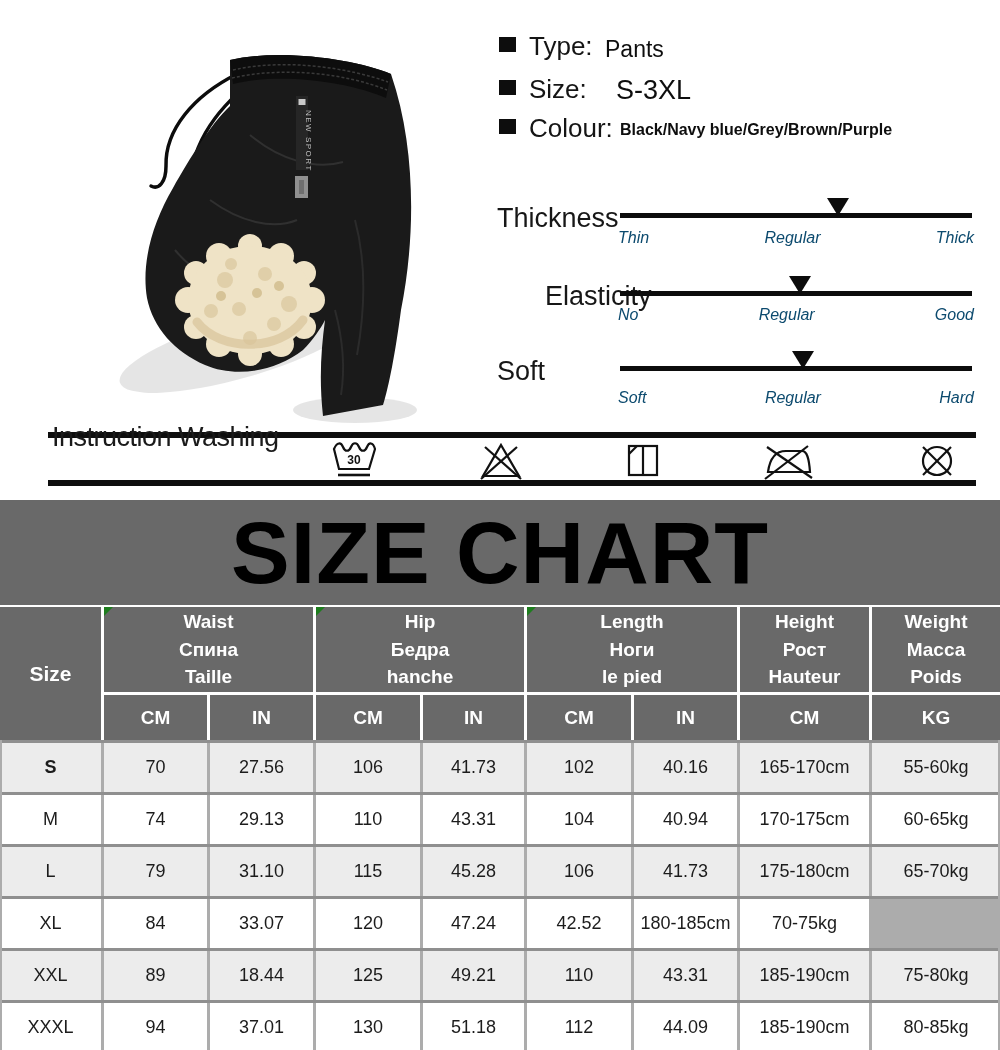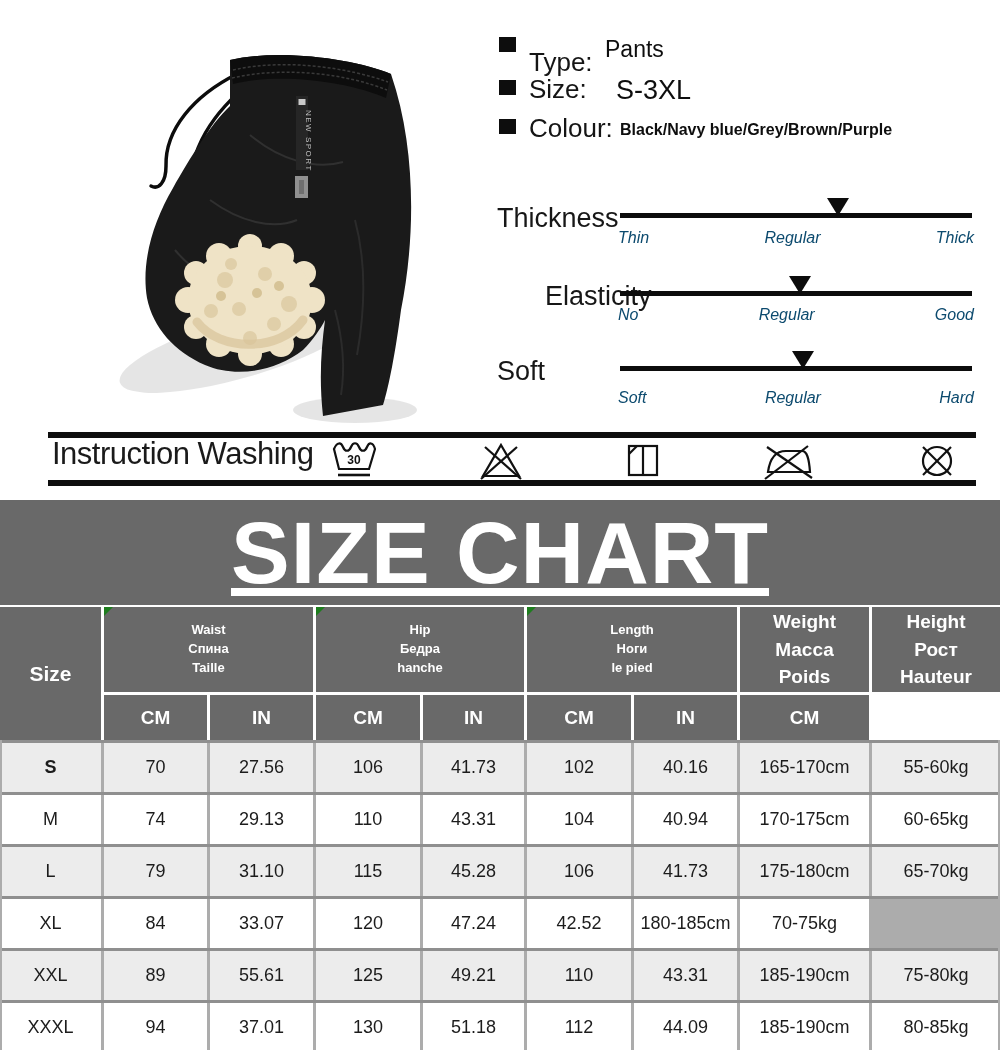--- a/index.html
+++ b/index.html
@@ -6,57 +6,57 @@
   .page{position:relative;width:1000px;height:1050px;background:#fff;overflow:hidden;
         font-family:"Liberation Sans",sans-serif;color:#111;}
 
   
   .photo{position:absolute;left:25px;top:10px;width:440px;height:420px;}
 
   
   .bullet{position:absolute;width:17px;height:15px;background:#0d0d0d;}
   .b1{left:499px;top:37px;} .b2{left:499px;top:80px;} .b3{left:499px;top:119px;}
   .spec-label{position:absolute;left:529px;font-size:26px;line-height:1;color:#151515;}
-  .sl1{top:33px;margin-top:16px;} .sl2{top:76px;} .sl3{top:115px;}
+  .sl1{top:33px;} .sl2{top:76px;} .sl3{top:115px;}
   .spec-value{position:absolute;white-space:nowrap;color:#0e0e0e;}
   .sv1{left:605px;top:36px;font-size:23px;}
   .sv2{left:585px;top:75px;font-size:27px;margin-left:31px;}
   .sv3{left:620px;top:121px;font-size:16px;font-weight:700;}
 
   
   .slider-name{position:absolute;left:497px;font-size:27px;line-height:1;color:#171717;}
   .n0{top:205px;} .n1{top:283px;margin-left:48px;} .n2{top:358px;}
   .track{position:absolute;left:620px;width:352px;height:5px;background:#0c0c0c;}
   .t0{top:213px;} .t1{top:291px;} .t2{top:366px;}
   .marker{position:absolute;top:-15px;width:0;height:0;
           border-left:11px solid transparent;border-right:11px solid transparent;
           border-top:18px solid #0c0c0c;}
   .scale{position:absolute;left:618px;width:356px;display:flex;justify-content:space-between;
          font-size:16px;font-style:italic;color:#0c4a6e;}
   .sc0{top:229px;} .sc1{top:306px;} .sc2{top:389px;}
 
   
   .wash-bar{position:absolute;left:48px;width:928px;height:6px;background:#0e0e0e;}
   .wb-top{top:432px;} .wb-bot{top:480px;}
-  .wash-label{position:absolute;left:52px;top:436px;font-size:31px;letter-spacing:-0.5px;color:#1a1a1a;}
+  .wash-label{position:absolute;left:52px;top:422px;font-size:27px;letter-spacing:-0.5px;color:#1a1a1a;}
   .wicon{position:absolute;}
 
   
   .title-band{position:absolute;left:0;top:500px;width:1000px;height:105px;background:#696969;
               display:flex;align-items:center;justify-content:center;}
-  .title-text{font-size:88px;font-weight:700;color:#ffffff;letter-spacing:1px;line-height:1;text-decoration:underline;}
+  .title-text{font-size:88px;font-weight:700;color:#000000;letter-spacing:1px;line-height:1;}
 
   
   .thead{position:absolute;left:0;top:605px;width:1000px;display:grid;
          grid-template-columns:101px 103px 103px 104px 101px 104px 103px 129px 128px;
          grid-template-rows:85px 45px;gap:3px;background:#fff;padding-top:2px;box-sizing:border-box;}
   .th{background:#696969;color:#fff;font-weight:700;display:flex;align-items:center;
       justify-content:center;text-align:center;}
   .th-size{grid-row:1/3;font-size:21px;}
-  .th-group{grid-column:span 2;font-size:13px;line-height:1.45;white-space:pre-line;}
+  .th-group{grid-column:span 2;font-size:19px;line-height:1.45;white-space:pre-line;}
   .th-single{font-size:19px;line-height:1.45;white-space:pre-line;}
   .th-unit{font-size:19px;}
   .tick{position:absolute;top:607px;width:0;height:0;
         border-top:9px solid #1e7d1e;border-right:9px solid transparent;}
   .k0{left:104px;} .k1{left:316px;} .k2{left:527px;}
 
   
   .tbody{position:absolute;left:0;top:740px;width:1000px;height:310px;overflow:hidden;background:#fff;}
   .trow{display:grid;grid-template-columns:101px 103px 103px 104px 101px 104px 103px 129px 128px;
         column-gap:3px;height:49px;background:#acacac;border-top:3px solid #8f8f8f;box-sizing:content-box;}
@@ -205,33 +205,34 @@
     <div class="th th-size">Size</div>
     <div class="th th-group">Waist
 Спина
 Taille</div>
     <div class="th th-group">Hip
 Бедра
 hanche</div>
     <div class="th th-group">Length
 Ноги
 le pied</div>
+    <div class="th th-single">Height
+Рост
+Hauteur</div>
     <div class="th th-single">Weight
 Масса
 Poids</div>
-    <div class="th th-single">Height
-Рост
-Hauteur</div>
     <div class="th th-unit">CM</div>
     <div class="th th-unit">IN</div>
     <div class="th th-unit">CM</div>
     <div class="th th-unit">IN</div>
     <div class="th th-unit">CM</div>
     <div class="th th-unit">IN</div>
     <div class="th th-unit">CM</div>
+    <div class="th th-unit">KG</div>
   </div>
   <div class="tick k0"></div>
   <div class="tick k1"></div>
   <div class="tick k2"></div>
 
   <div class="tbody">
     <div class="trow row-gray">
       <div class="td td-bold">S</div>
       <div class="td">70</div>
       <div class="td">27.56</div>
@@ -270,21 +271,21 @@
       <div class="td">33.07</div>
       <div class="td">120</div>
       <div class="td">47.24</div>
       <div class="td">42.52</div>
       <div class="td">180-185cm</div>
       <div class="td">70-75kg</div>
     </div>
     <div class="trow row-gray">
       <div class="td">XXL</div>
       <div class="td">89</div>
-      <div class="td">55.61</div>
+      <div class="td">18.44</div>
       <div class="td">125</div>
       <div class="td">49.21</div>
       <div class="td">110</div>
       <div class="td">43.31</div>
       <div class="td">185-190cm</div>
       <div class="td">75-80kg</div>
     </div>
     <div class="trow row-white">
       <div class="td">XXXL</div>
       <div class="td">94</div>

